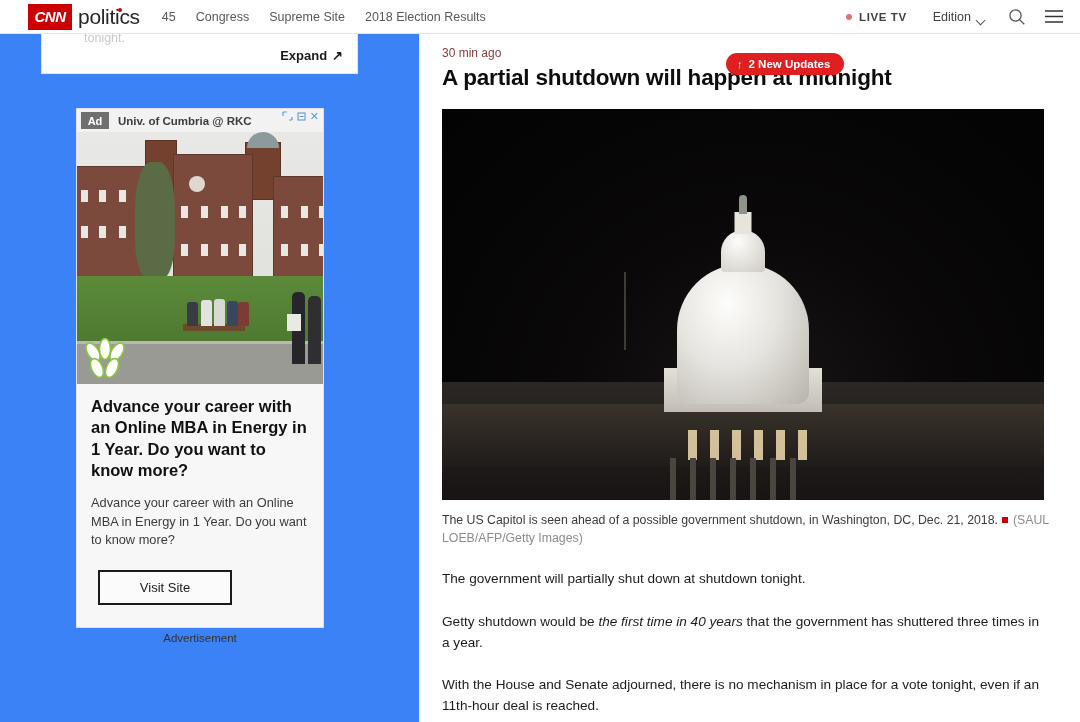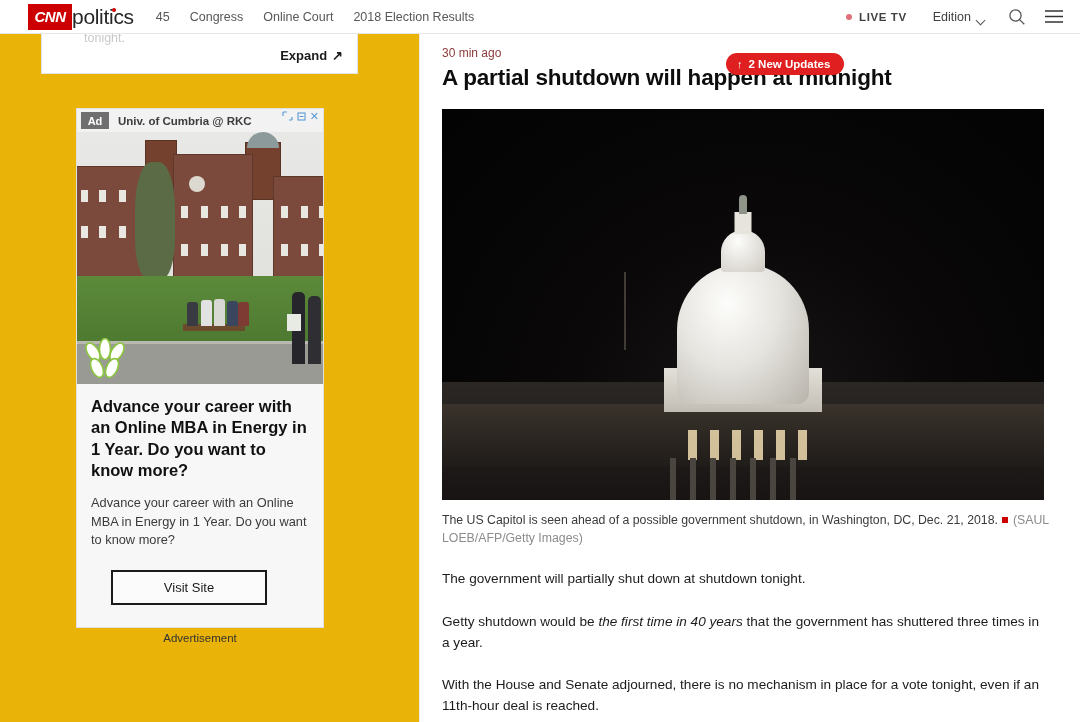--- a/index.html
+++ b/index.html
@@ -21,21 +21,21 @@
   }
   .logo-wrap { display: flex; align-items: center; margin-left: 28px; }
   .cnn-logo {
     width: 44px; height: 26px; background: #cc0000;
     display: flex; align-items: center; justify-content: center;
     color: #fff; font-weight: bold; font-size: 15px;
     letter-spacing: -0.5px; font-style: italic;
     font-family: "Liberation Sans", sans-serif;
   }
   .section-name {
-    font-size: 21px; color: #262626; 
+    font-size: 21px; color: #262626; margin-left: 6px;
     letter-spacing: -0.3px; line-height: 1;
     position: relative; font-weight: 400;
   }
   .dot-i {
     position: absolute; width: 4px; height: 4px; border-radius: 50%;
     background: #cc0000; top: 2px; left: 40px;
   }
   .nav-links { display: flex; align-items: center; margin-left: 22px; }
   .nav-link {
     font-size: 12.5px; color: #585858; margin-right: 20px;
@@ -62,21 +62,21 @@
     border-bottom: 1.4px solid #555; transform: rotate(45deg);
     margin-left: 6px; margin-top: -4px;
   }
   .icon-btn { cursor: pointer; margin-right: 18px; display: flex; align-items: center; }
   .icon-btn:last-child { margin-right: 0; }
 
   
   .left-col {
     position: absolute; left: 0; top: 34px;
     width: 420px; height: 688px;
-    background: #eab308;
+    background: #3b82f6;
     border-right: 1px solid #e8e8e8;
   }
   .clipped-card {
     position: absolute; left: 41px; top: 0px;
     width: 317px; height: 40px;
     background: #fff;
     border-left: 1px solid #e4e4e4;
     border-right: 1px solid #e4e4e4;
     border-bottom: 1px solid #e4e4e4;
     overflow: hidden;
@@ -154,22 +154,22 @@
 
   .ad-body { padding: 12px 14px 0 14px; }
   .ad-headline {
     font-size: 16.5px; font-weight: bold; color: #111;
     line-height: 1.29; margin: 0 0 13px 0;
   }
   .ad-desc {
     font-size: 12.8px; color: #3b3b3b; line-height: 1.45; margin: 0;
   }
   .visit-btn {
-    position: absolute; left: 34px; bottom: 22px;
-    width: 156px; height: 35px; background: #fbfbfb;
+    position: absolute; left: 21px; bottom: 22px;
+    width: 134px; height: 35px; background: #fbfbfb;
     border: 2px solid #1a1a1a;
     display: flex; align-items: center; justify-content: center;
     font-size: 13px; color: #1a1a1a; cursor: pointer;
   }
   .ad-label {
     position: absolute; left: 76px; top: 598px; width: 248px;
     text-align: center; font-size: 11.5px; color: #333;
   }
 
   
@@ -278,21 +278,21 @@
   <div class="logo-wrap">
     <div class="cnn-logo">CNN</div>
     <div class="section-name">
       <span>politics</span>
       <span class="dot-i"></span>
     </div>
   </div>
   <div class="nav-links">
     <span class="nav-link">45</span>
     <span class="nav-link">Congress</span>
-    <span class="nav-link">Online Court</span>
+    <span class="nav-link">Supreme Site</span>
     <span class="nav-link">2018 Election Results</span>
   </div>
   <div class="header-right">
     <div class="live-tv">
       <span class="live-dot"></span>
       <span>LIVE TV</span>
     </div>
     <div class="edition">
       <span>Edition</span>
       <span class="chev"></span>

